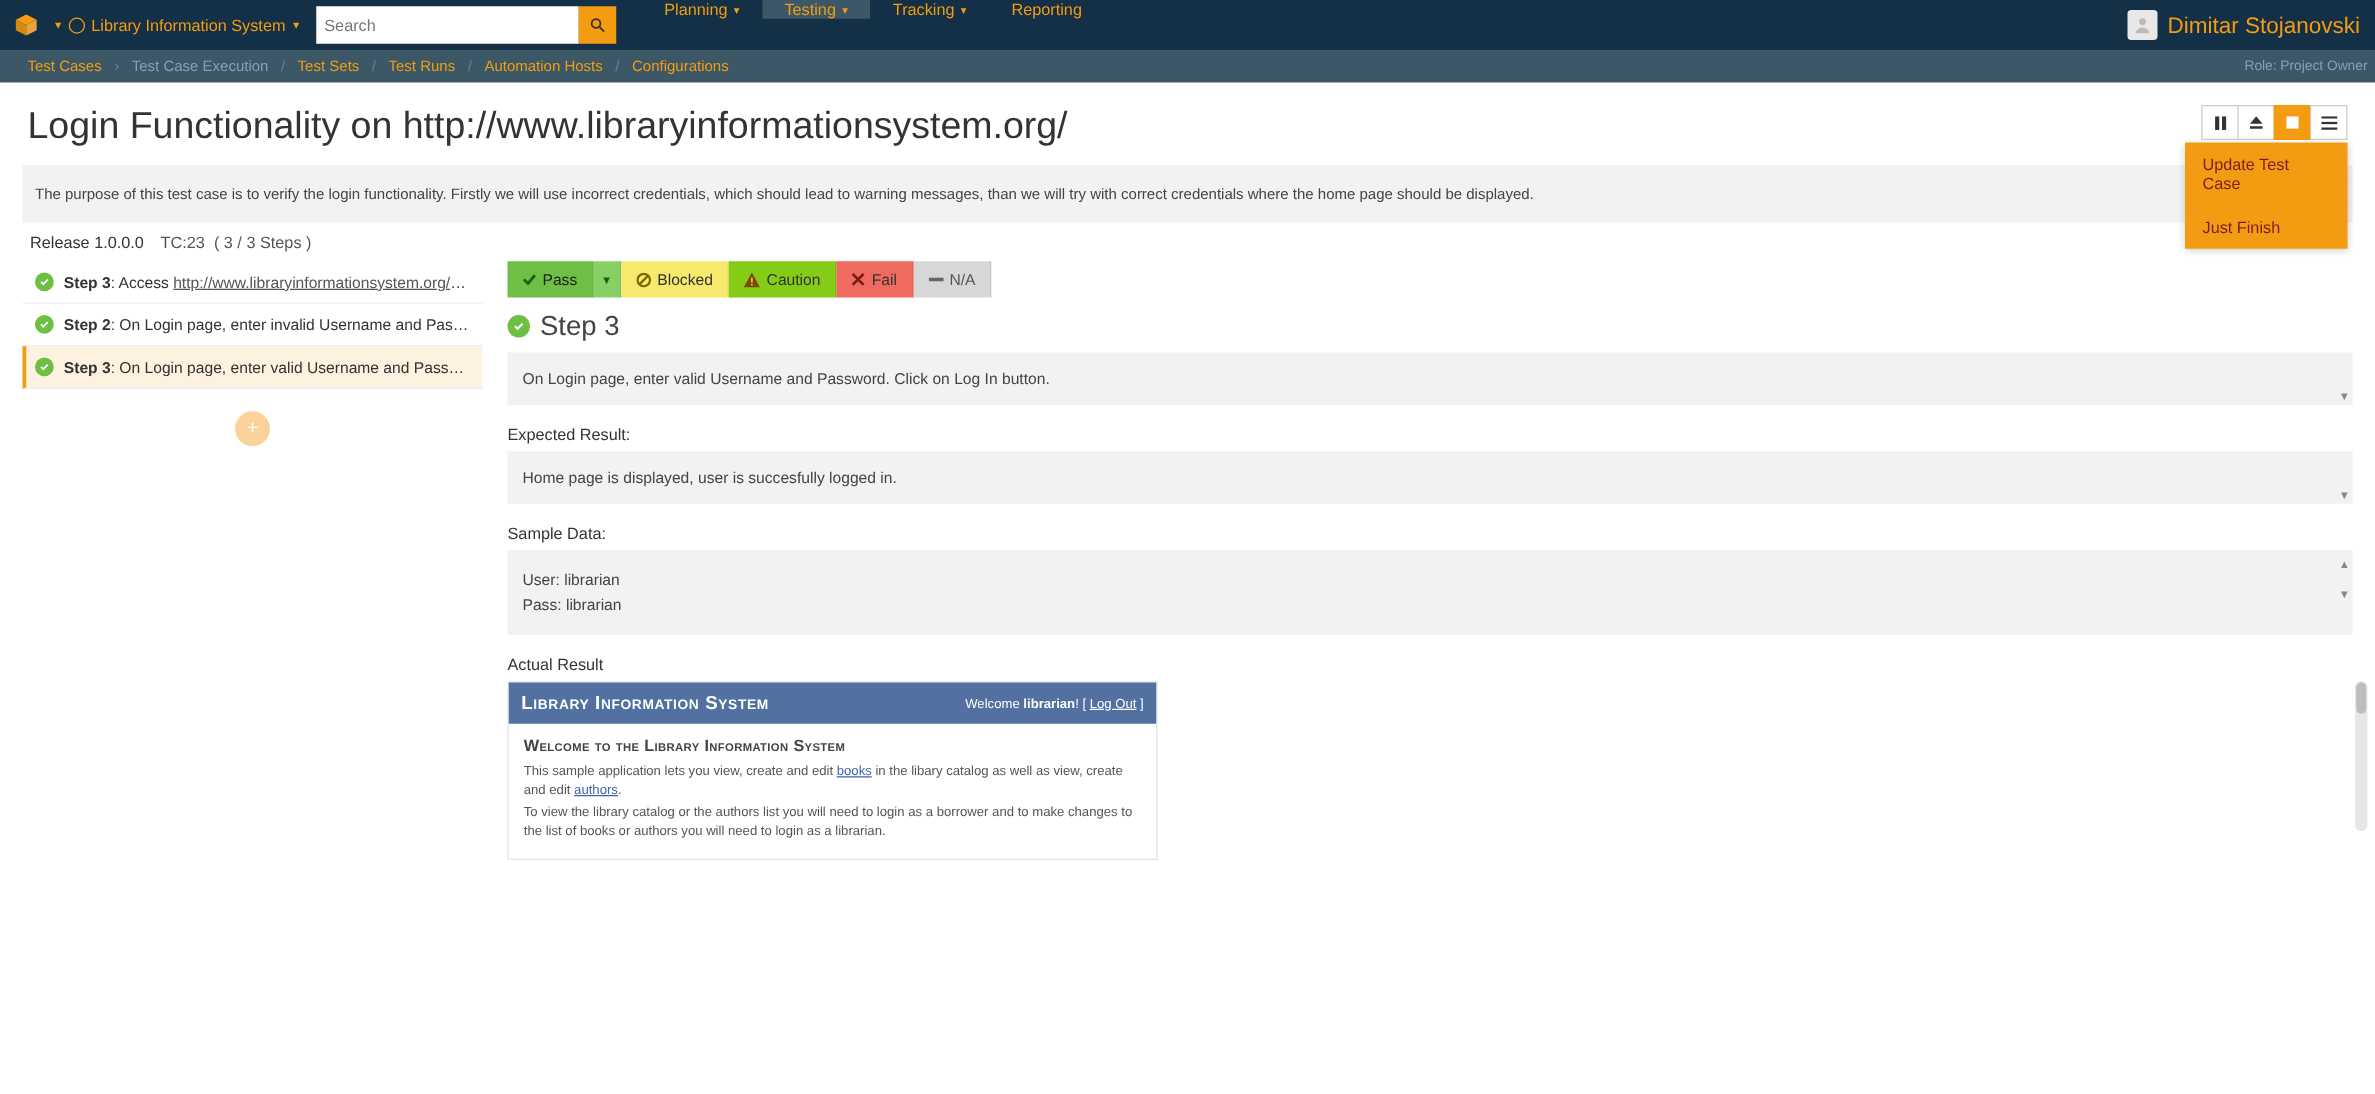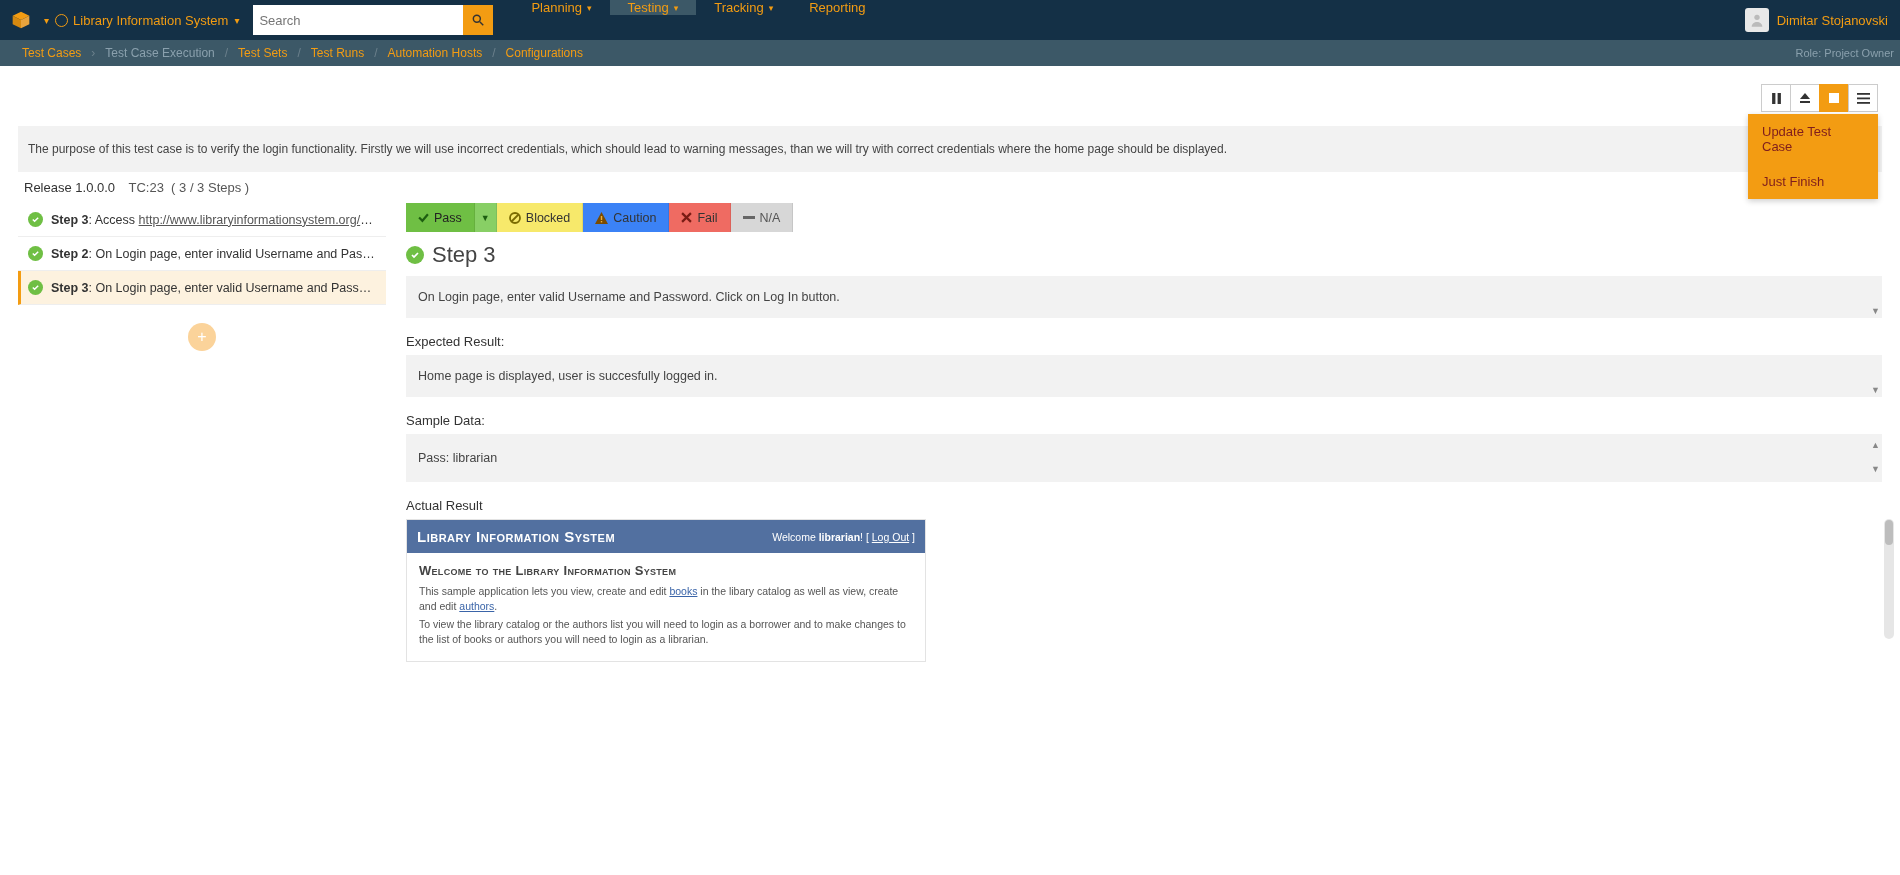--- a/index.html
+++ b/index.html
@@ -12,21 +12,21 @@
 .project-selector{display:flex;align-items:center;color:#f39c12;font-size:13px;cursor:pointer;margin-right:8px}
 .project-selector .circ{width:13px;height:13px;border:1.5px solid #f39c12;border-radius:50%;margin-right:5px}
 .search-wrap{display:flex;height:30px;margin-right:20px}
 .search-input{width:210px;border:none;padding:0 6px;font-size:13px;background:#fff;outline:none}
 .search-btn{width:30px;background:#f39c12;border:none;cursor:pointer;display:flex;align-items:center;justify-content:center}
 .main-nav{display:flex;align-items:flex-start;height:40px}
 .nav-item{display:flex;align-items:center;padding:0 18px;color:#f39c12;font-size:13px;cursor:pointer}
 .nav-item.active{background:#3c5867}
 .nav-item .caret{margin-left:5px;font-size:9px}
 .spacer{flex:1}
-.user-chip{display:flex;align-items:center;color:#f39c12;font-size:13px;cursor:pointer;margin-right:4px}
+.user-chip{display:flex;align-items:center;color:#f39c12;font-size:18px;cursor:pointer;margin-right:4px}
 .avatar{width:24px;height:24px;background:#e8e8e8;border-radius:3px;margin-right:8px;display:flex;align-items:center;justify-content:center}
 
 .subnav{background:#3c5867;height:26px;display:flex;align-items:center;padding:0 12px;color:#a9bcc8;font-size:12px;position:relative}
 .subnav .crumb{margin:0 10px;cursor:pointer}
 .subnav .crumb.orange{color:#f39c12}
 .subnav .crumb.grey{color:#8aa0ad}
 .subnav .sep{color:#6b808c}
 .role-label{position:absolute;right:6px;color:#8aa0ad;font-size:11px}
 
 .title-row{display:flex;align-items:flex-start;padding:18px 22px 10px 22px}
@@ -57,21 +57,21 @@
 .step-text b{font-weight:600}
 .step-text .ul{text-decoration:underline;color:#555}
 .add-step{width:28px;height:28px;border-radius:50%;background:#fbd39a;display:flex;align-items:center;justify-content:center;margin:18px auto 0;cursor:pointer;color:#fff;font-size:16px}
 
 .status-row{display:flex;margin-bottom:10px}
 .st{height:29px;display:flex;align-items:center;padding:0 12px;font-size:12.5px;cursor:pointer;border-right:1px solid rgba(0,0,0,0.08)}
 .st svg,.st .ico{margin-right:5px}
 .st-pass{background:#6fbf44;color:#222}
 .st-pass-dd{background:#88cf65;width:22px;justify-content:center;padding:0}
 .st-blocked{background:#f7e96b;color:#333}
-.st-caution{background:#3b82f6;color:#333}
+.st-caution{background:#84cc16;color:#333}
 .st-fail{background:#ef6b62;color:#333}
 .st-na{background:#d7d7d7;color:#555}
 
 .step-head{display:flex;align-items:center;margin:4px 0 8px}
 .head-icon{width:18px;height:18px;border-radius:50%;background:#6fbf44;display:flex;align-items:center;justify-content:center;margin-right:8px}
 .head-icon svg{width:10px;height:10px}
 .step-head h2{font-size:22px;font-weight:300;color:#444}
 .block{background:#f2f2f2;padding:14px 12px;font-size:12.5px;color:#444;margin-bottom:16px;position:relative}
 .block .vscroll{position:absolute;right:2px;bottom:2px;font-size:9px;color:#888;cursor:pointer}
 .vscroll2{position:absolute;right:2px;top:4px;display:flex;flex-direction:column;gap:10px;color:#888}
@@ -157,20 +157,21 @@
   <span class="sep">/</span>
   <span class="crumb orange">Test Runs</span>
   <span class="sep">/</span>
   <span class="crumb orange">Automation Hosts</span>
   <span class="sep">/</span>
   <span class="crumb orange">Configurations</span>
   <span class="role-label">Role: Project Owner</span>
 </div>
 
 <div class="title-row">
+  <h1 class="page-title">Login Functionality on http://www.libraryinformationsystem.org/</h1>
   <div class="title-actions">
     <div class="sqbtn">
         <svg width="11" height="11" viewBox="0 0 10 10">
           <rect x="1" y="0" width="3" height="10" fill="#333"></rect>
           <rect x="6" y="0" width="3" height="10" fill="#333"></rect>
         </svg>
       </div>
     <div class="sqbtn">
         <svg width="12" height="12" viewBox="0 0 12 12">
           <polygon points="6,1 11,7 1,7" fill="#333"></polygon>
@@ -296,20 +297,21 @@
     </div>
 
     <div class="section-label">Expected Result:</div>
     <div class="block">
       <span>Home page is displayed, user is succesfully logged in.</span>
       <span class="vscroll">▼</span>
     </div>
 
     <div class="section-label">Sample Data:</div>
     <div class="block multi">
+      <div>User: librarian</div>
       <div>Pass: librarian</div>
       <div class="vscroll2">
           <span>▲</span>
           <span>▼</span>
         </div>
     </div>
 
     <div class="section-label">Actual Result</div>
     <div class="actual-wrap">
       <div class="embed">

